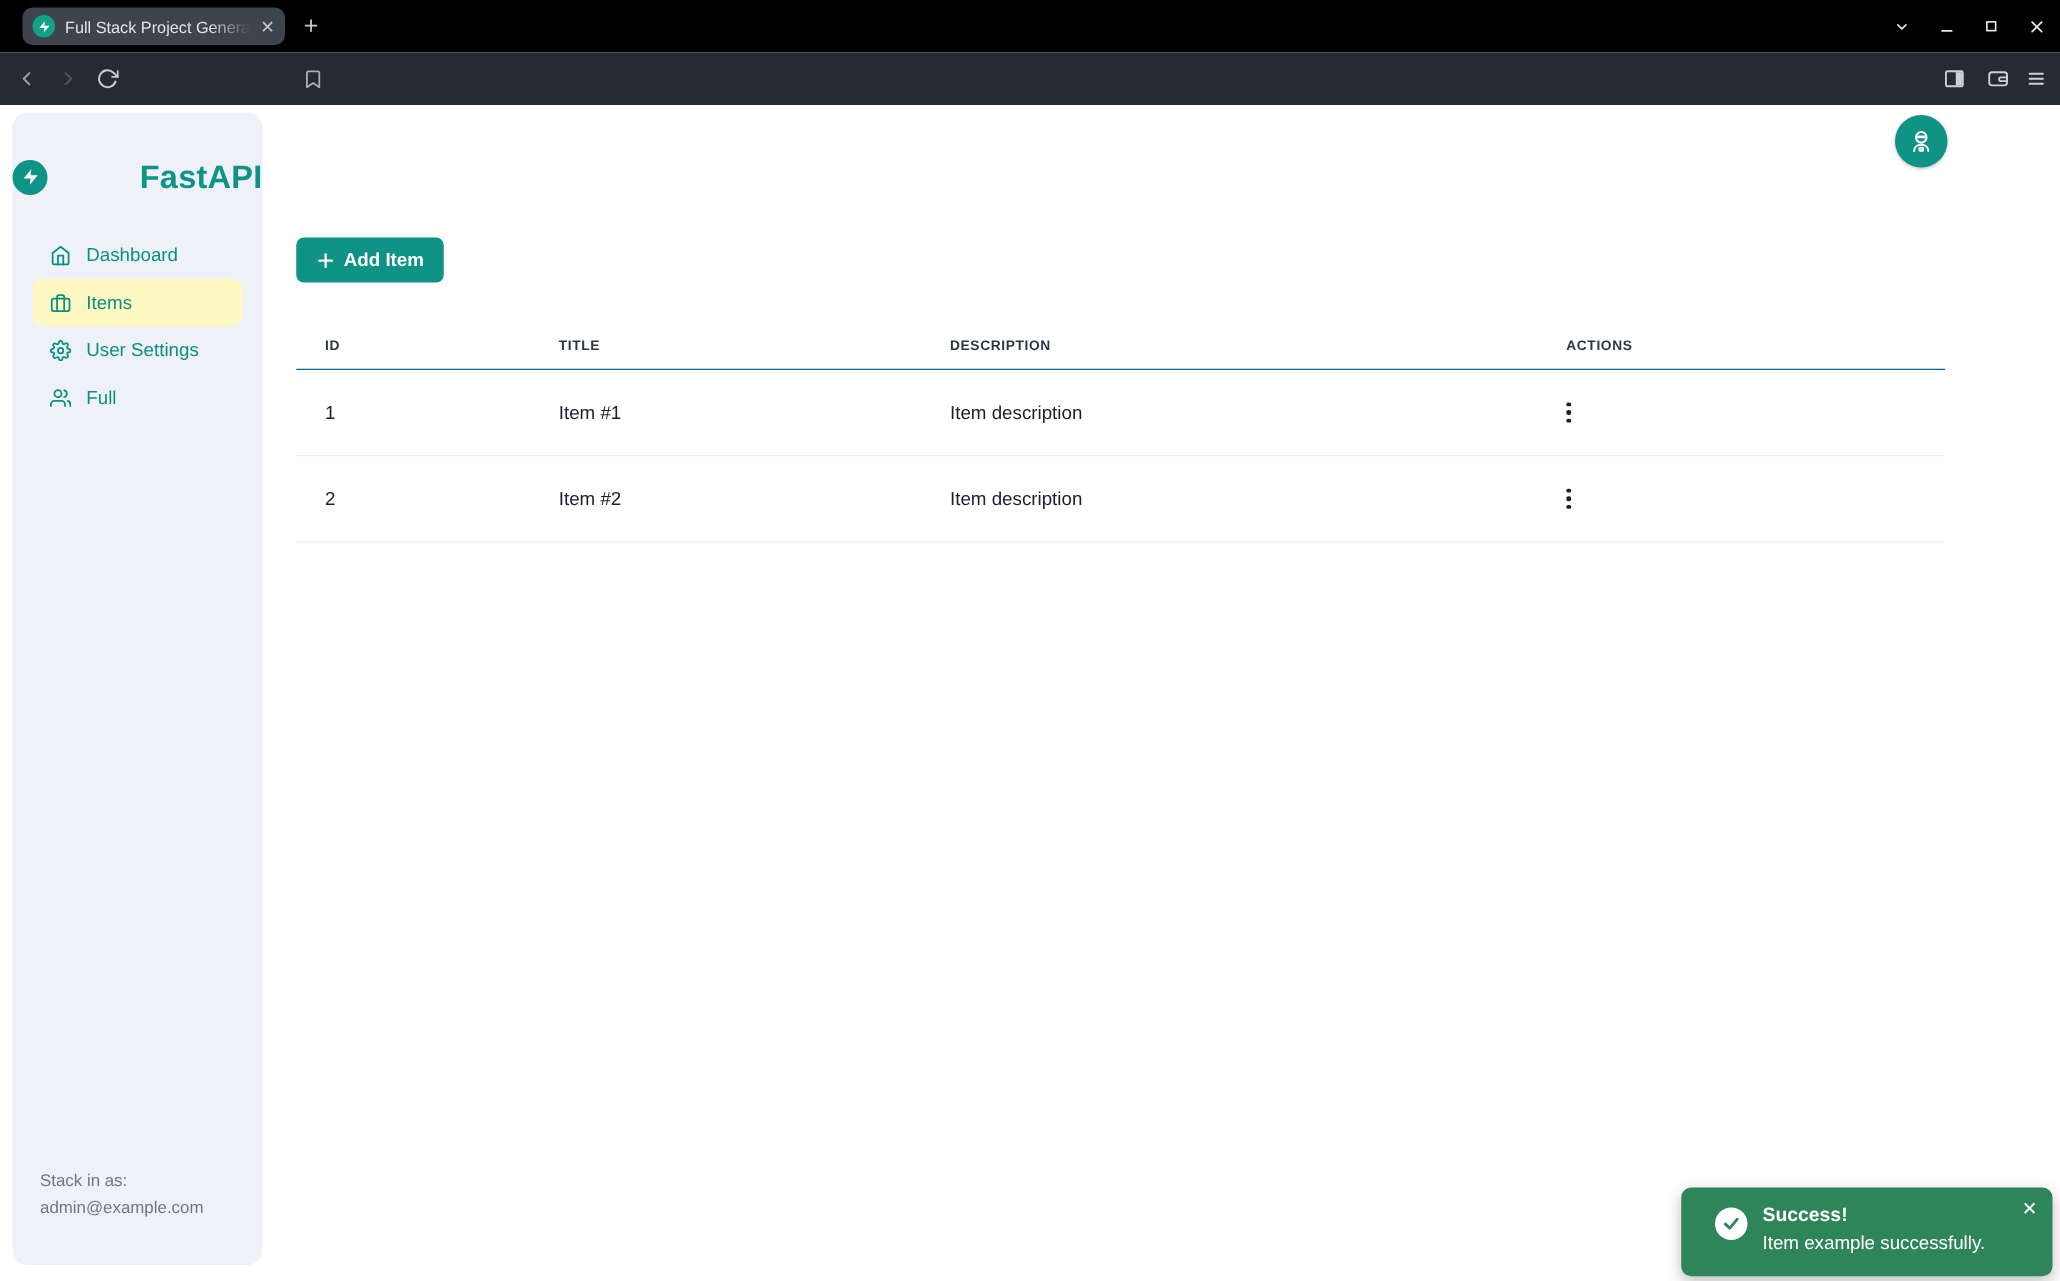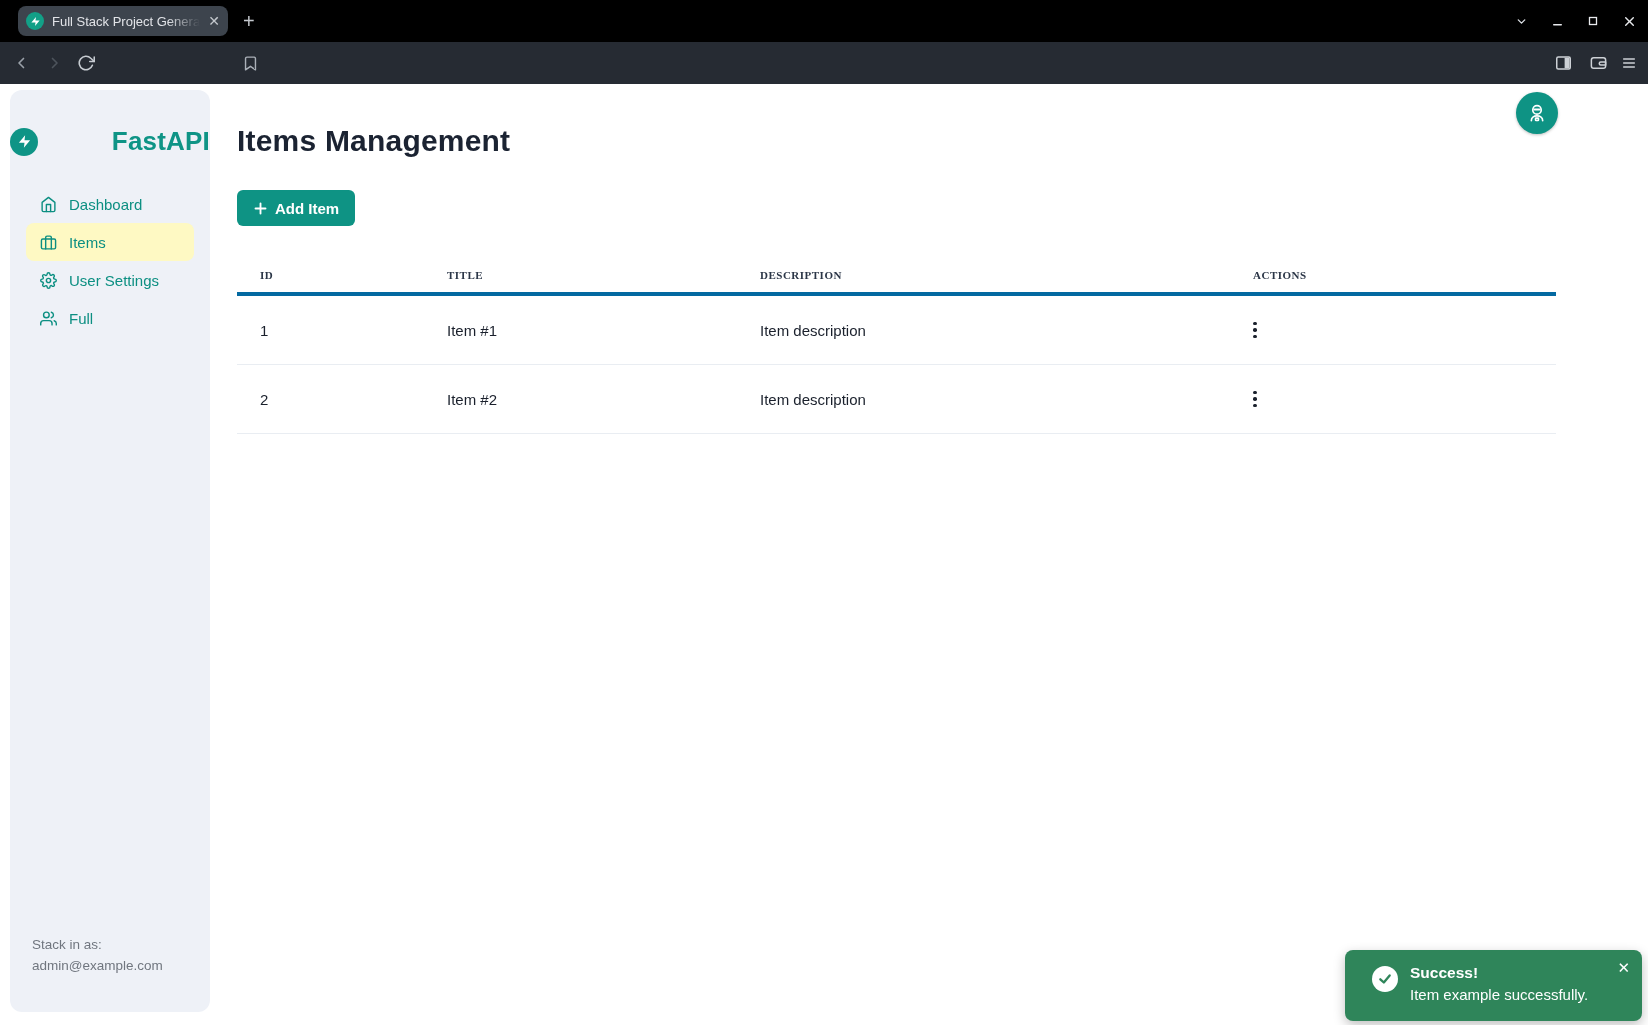--- a/index.html
+++ b/index.html
@@ -50,21 +50,21 @@
   .sb-footer { position:absolute; left:22px; bottom:36px; color:#70767f; font-size:13.5px; line-height:21px; }
 
   .page-title { position:absolute; left:237px; top:40px; font-size:30px; font-weight:800;
                 color:#1b2332; letter-spacing:0.2px; }
   .add-btn { position:absolute; left:237px; top:106px; height:36px; background:#0e9384; border:none;
              border-radius:6px; color:#fff; font-family:inherit; font-size:15px; font-weight:bold;
              display:flex; align-items:center; gap:7px; padding:0 16px; cursor:pointer; }
 
   .items-table { position:absolute; left:237px; top:174px; width:1319px; }
   .t-row { display:grid; grid-template-columns:187px 313px 493px 1fr; align-items:center; }
-  .t-head { height:38px; border-bottom:4px solid #0369a1;font-family:Liberation Serif, serif; }
+  .t-head { height:38px; border-bottom:1px solid #0369a1; }
   .t-head .t-cell { font-size:11px; font-weight:bold; letter-spacing:0.5px; color:#2b3647; }
   .t-body-row { height:69px; border-bottom:1px solid #e9edf2; }
   .t-cell { padding-left:23px; font-size:15px; color:#1a202c; }
   .kebab { background:none; border:none; cursor:pointer; padding:4px 6px; display:flex;
            flex-direction:column; gap:3px; width:auto; justify-self:start; margin-left:17px; }
   .kebab i { width:3.5px; height:3.5px; border-radius:50%; background:#1a202c; display:block; }
 
   .avatar-btn { position:absolute; left:1516px; top:8px; width:42px; height:42px; border-radius:50%;
                 background:#0e9384; border:none; cursor:pointer; display:flex; align-items:center;
                 justify-content:center; box-shadow:0 1px 3px rgba(0,0,0,0.25); }
@@ -260,21 +260,20 @@
         </span>
         <span>Full</span>
       </div>
     </nav>
     <div class="sb-footer">
       <div>Stack in as:</div>
       <div>admin@example.com</div>
     </div>
   </aside>
 
-  <h1 class="page-title">Items Management</h1>
 
   <button class="add-btn">
     <span>
       <svg width="15" height="15" viewBox="0 0 24 24" stroke="#fff" stroke-width="3" stroke-linecap="round">
           <line x1="12" y1="4" x2="12" y2="20"></line>
           <line x1="4" y1="12" x2="20" y2="12"></line>
         </svg>
     </span>
     <span>Add Item</span>
   </button>

